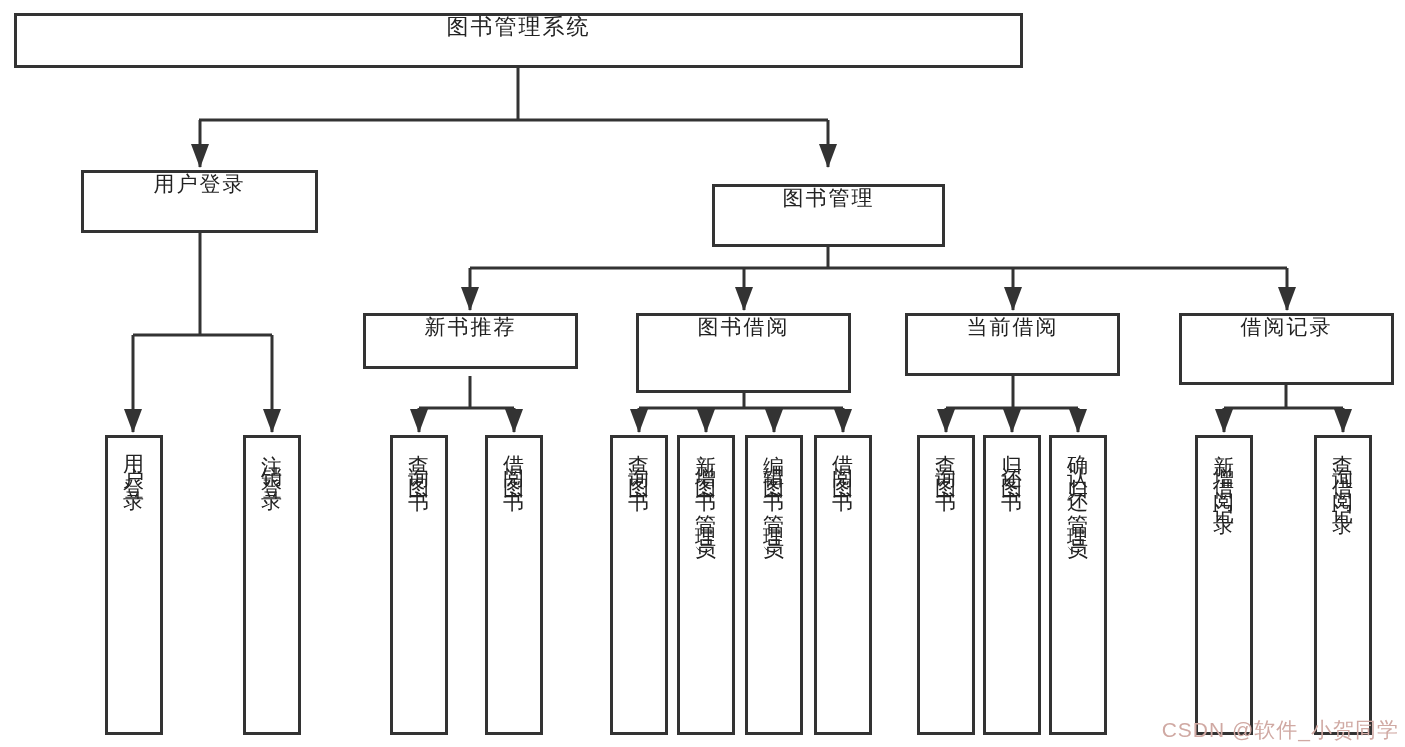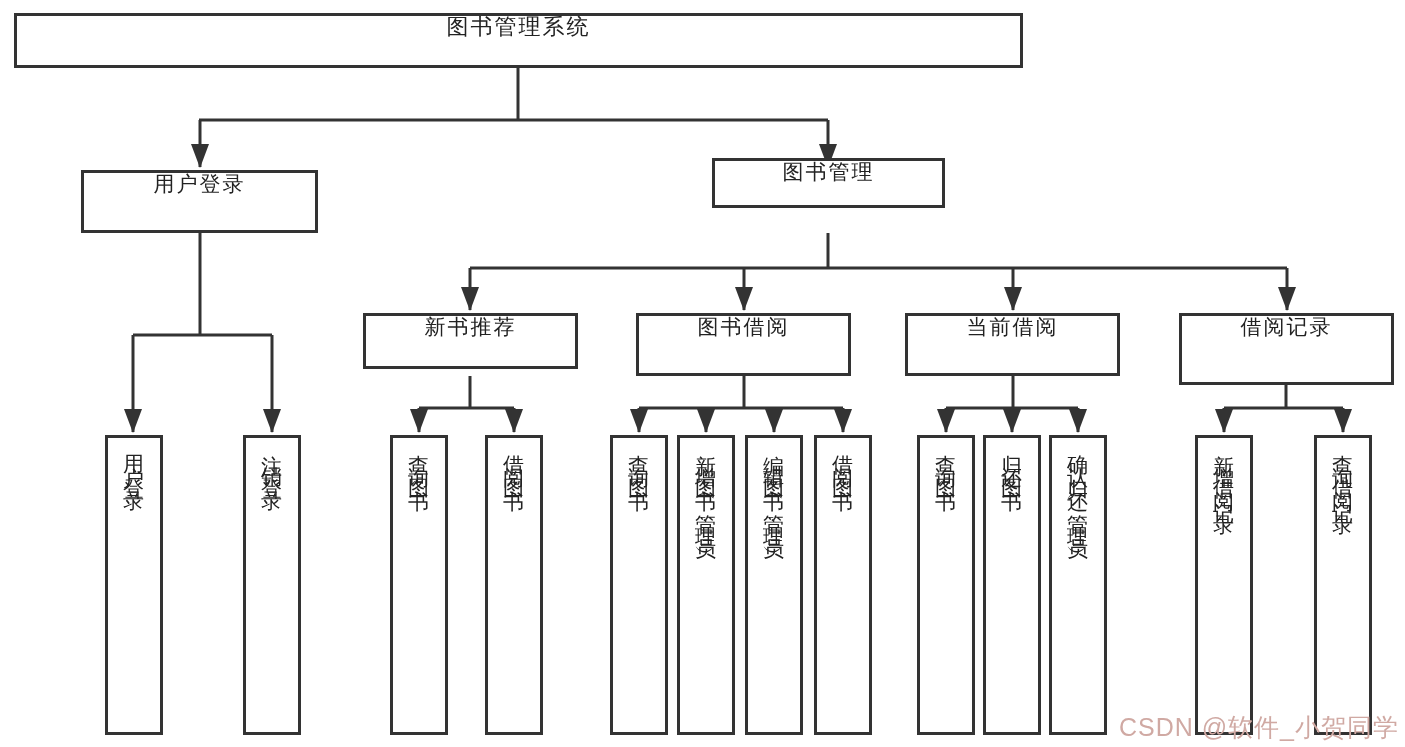--- a/index.html
+++ b/index.html
@@ -38,21 +38,21 @@
     writing-mode: vertical-rl;
     text-orientation: mixed;
     font-size: 21px;
     letter-spacing: 12px;
     line-height: 1;
   }
   #watermark {
     position: absolute;
     right: 6px;
     bottom: 3px;
-    font-size: 25px;
+    font-size: 21px;
     letter-spacing: 1px;
     color: #d0a9a3;
     z-index: 10;
     white-space: nowrap;
   }
 </style>
 </head>
 <body>
 
 <div id="canvas">
@@ -107,28 +107,28 @@
     </g>
   </svg>
 
   <div class="node hnode rootnode" style="left:14px;top:13px;width:1009px;height:55px">
     <span>图书管理系统</span>
   </div>
 
   <div class="node hnode" style="left:81px;top:170px;width:237px;height:63px">
     <span>用户登录</span>
   </div>
-  <div class="node hnode" style="left:712px;top:158px;width:233px;height:50px">
+  <div class="node hnode" style="left:712px;top:184px;width:233px;height:63px">
     <span>图书管理</span>
   </div>
 
   <div class="node hnode" style="left:363px;top:313px;width:215px;height:56px">
     <span>新书推荐</span>
   </div>
-  <div class="node hnode" style="left:636px;top:313px;width:215px;height:63px">
+  <div class="node hnode" style="left:636px;top:313px;width:215px;height:80px">
     <span>图书借阅</span>
   </div>
   <div class="node hnode" style="left:905px;top:313px;width:215px;height:63px">
     <span>当前借阅</span>
   </div>
   <div class="node hnode" style="left:1179px;top:313px;width:215px;height:72px">
     <span>借阅记录</span>
   </div>
 
   <div class="node vnode" style="left:105px;top:435px">

